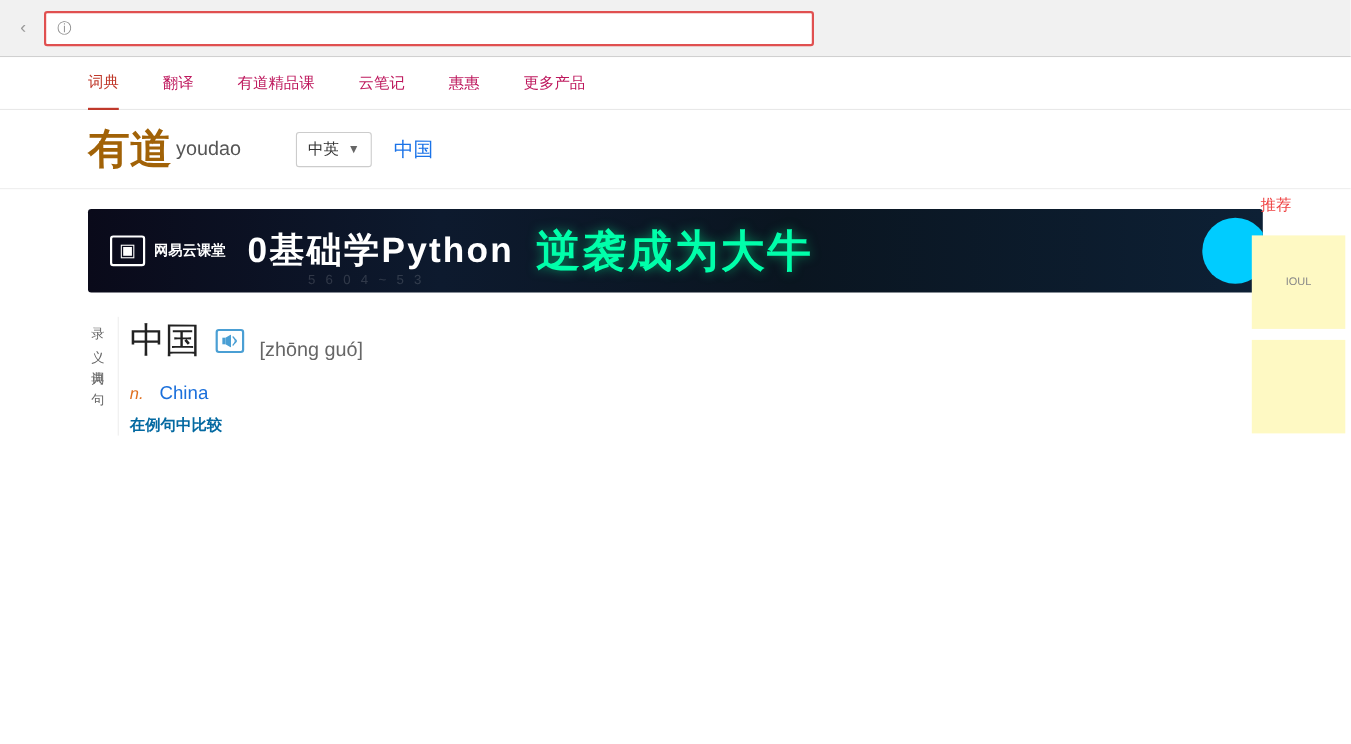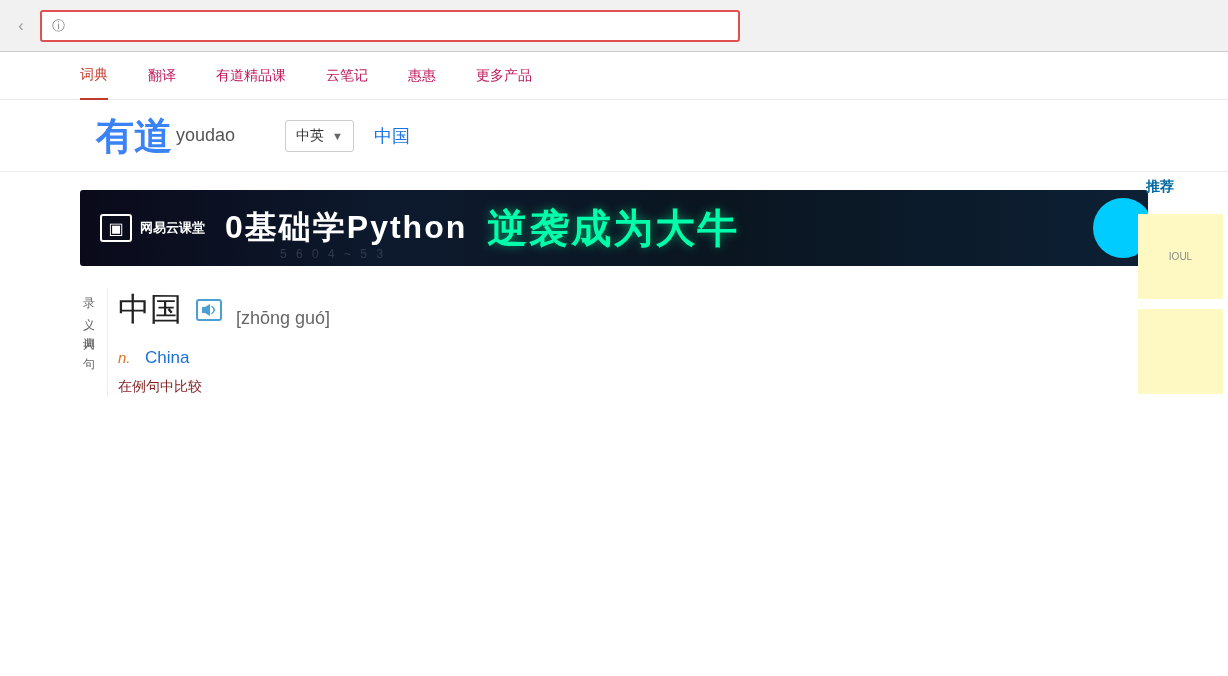--- a/index.html
+++ b/index.html
@@ -105,24 +105,23 @@
     .logo-area {
       display: flex;
       align-items: center;
       gap: 4px;
       margin-right: 30px;
     }
 
     .logo-chinese {
       font-size: 38px;
       font-weight: bold;
-      color: #3b82f6;
+      color: #a16207;
       font-family: "Microsoft YaHei", sans-serif;
       line-height: 1;
-      margin-left: 16px;
     }
 
     .logo-pinyin {
       font-size: 18px;
       color: #555;
       font-weight: normal;
     }
 
     .search-dropdown {
       border: 1px solid #ccc;
@@ -294,43 +293,43 @@
     }
 
     .definition-text {
       font-size: 17px;
       color: #1a6fdb;
       font-weight: normal;
     }
 
     .example-link {
       font-size: 14px;
-      color: #7f1d1d;
+      color: #0369a1;
       cursor: pointer;
       text-decoration: none;
       display: block;
       margin-top: 6px;
+      font-weight: bold;
     }
 
     
     .right-sidebar {
       position: absolute;
       right: 0;
       top: 170px;
       width: 90px;
       display: flex;
       flex-direction: column;
       gap: 10px;
     }
 
     .right-sidebar-label {
       font-size: 14px;
-      color: #0369a1;
+      color: #ef4444;
       padding: 8px;
-      font-weight: bold;
     }
 
     .right-sidebar-item {
       width: 85px;
       height: 85px;
       background: #fef9c3;
       display: flex;
       align-items: center;
       justify-content: center;
       font-size: 10px;

